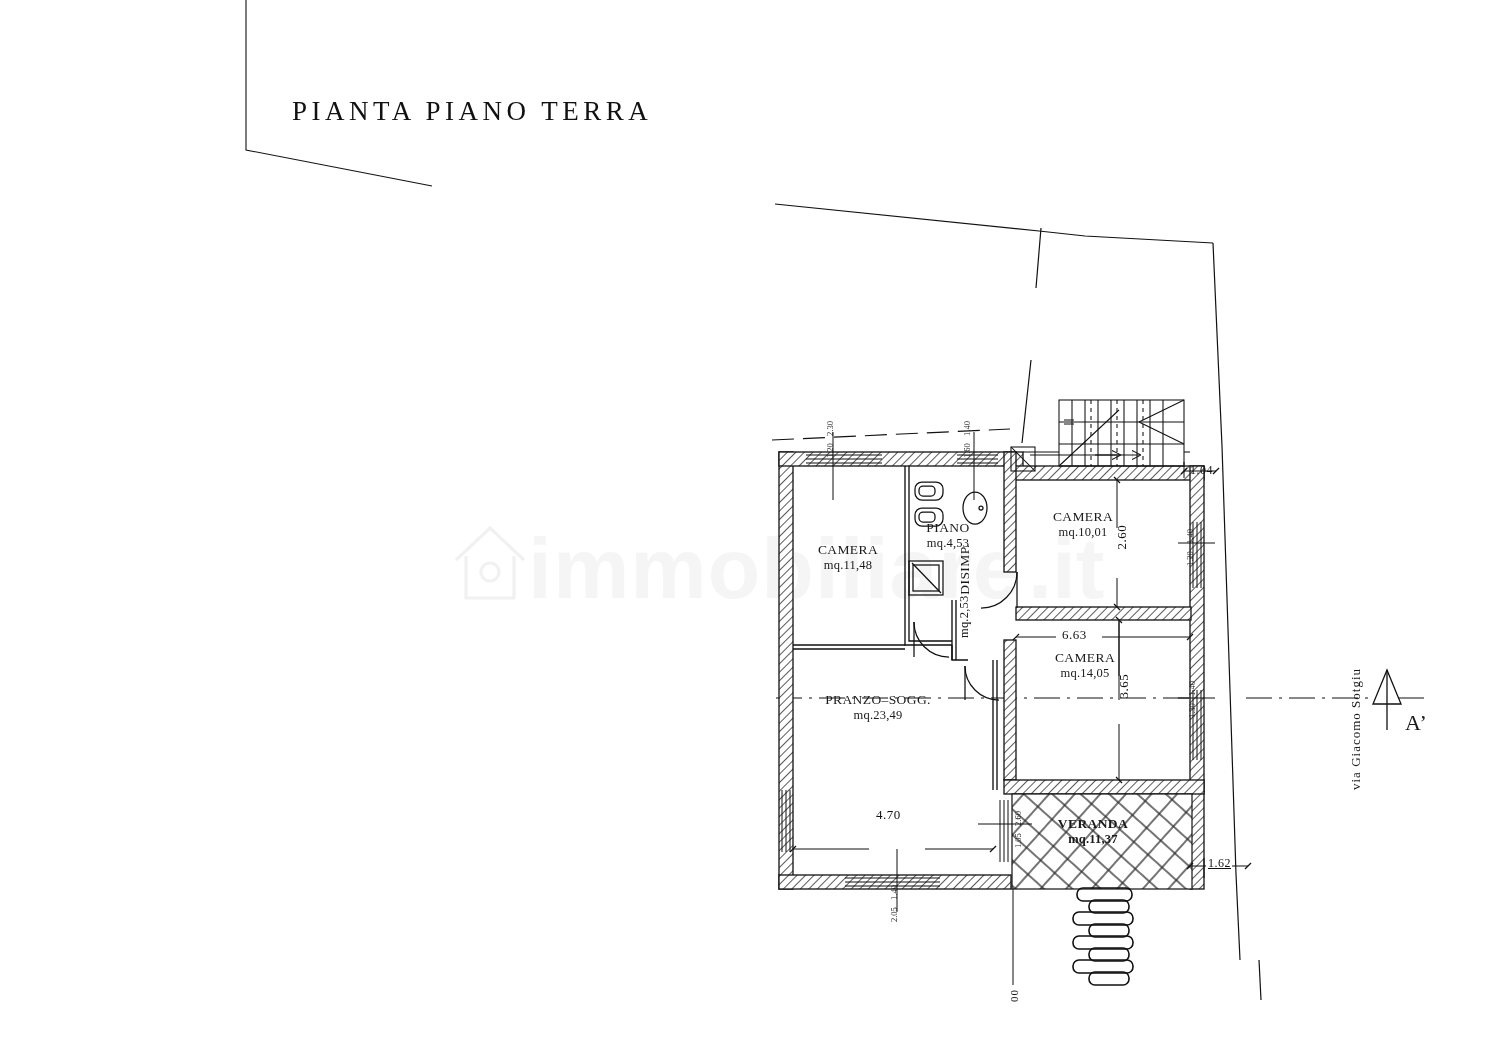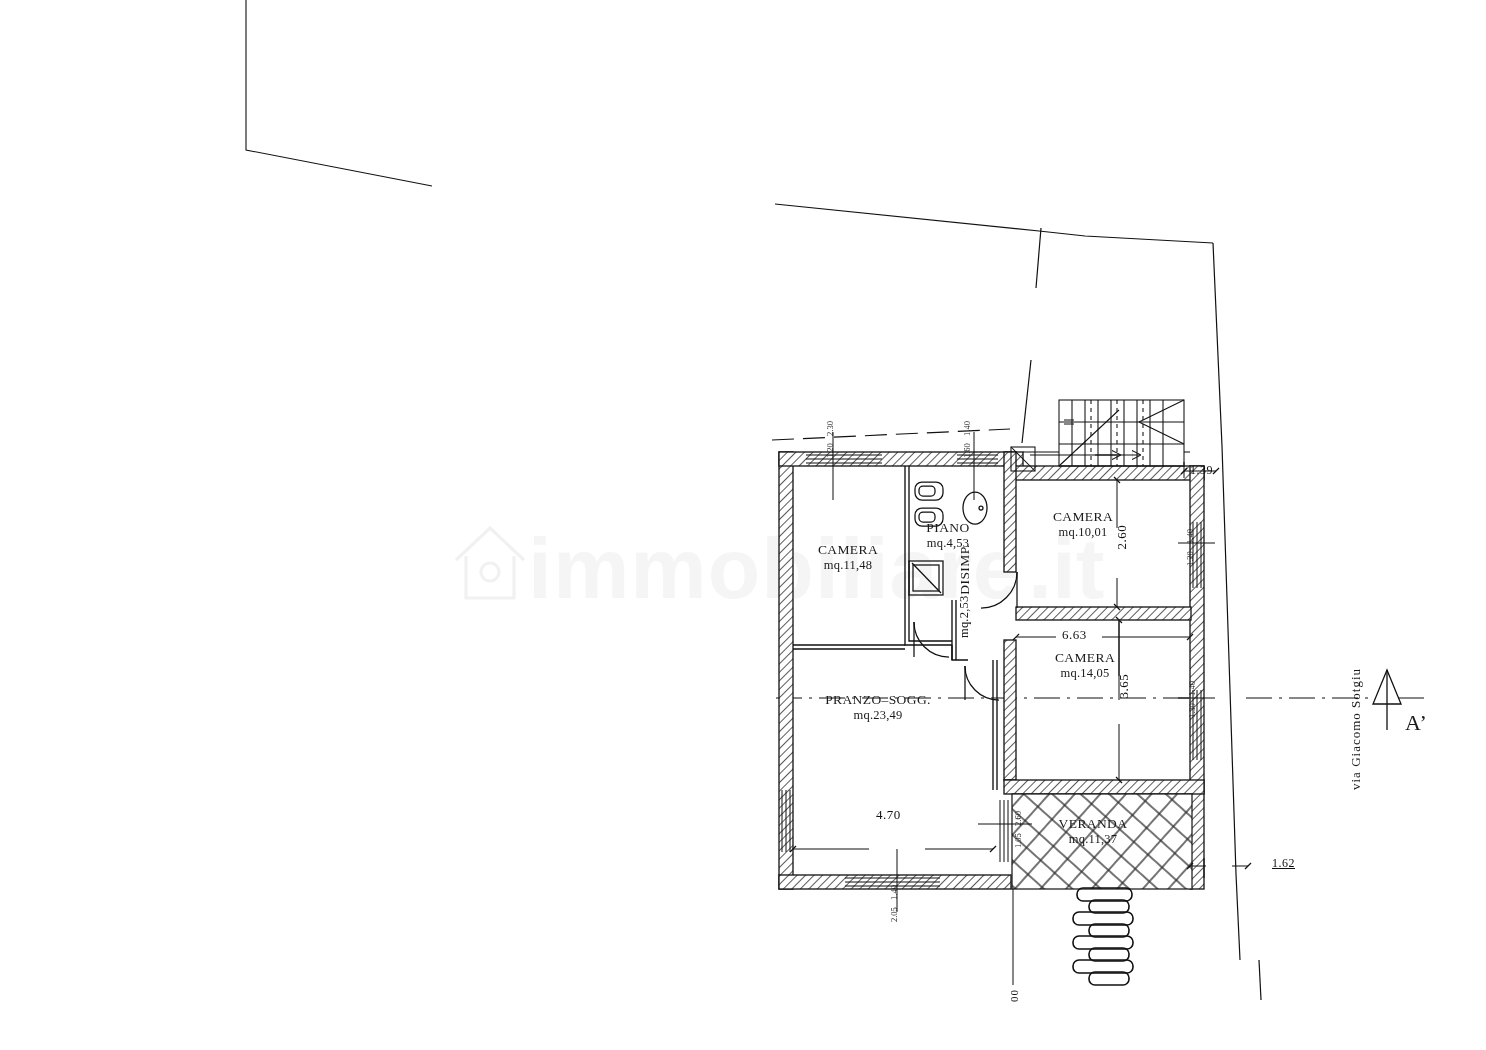--- a/index.html
+++ b/index.html
@@ -47,20 +47,21 @@
     position:absolute;left:432px;top:486px;width:690px;height:128px;
     opacity:.55;pointer-events:none;
   }
   .watermark svg{display:block;}
 </style>
 </head>
 <body>
 
 <div id="plan-root">
 
+  <div class="plan-title">PIANTA  PIANO  TERRA</div>
 
   <div class="watermark">
     <svg viewBox="0 0 690 128" width="690" height="128" aria-hidden="true">
       <g fill="none" stroke="#e6e6e6" stroke-width="3.2">
         <path d="M24 74 L58 42 L92 74"></path>
         <path d="M34 70 L34 112 L82 112 L82 70"></path>
         <circle cx="58" cy="86" r="9"></circle>
       </g>
       <text x="96" y="112" font-family="'Liberation Sans', sans-serif" font-size="86" font-weight="bold" fill="#ededed" letter-spacing="1">immobiliare</text>
       <text x="596" y="112" font-family="'Liberation Sans', sans-serif" font-size="86" font-weight="bold" fill="#ededed">.it</text>
@@ -312,36 +313,36 @@
   <div class="room-block" style="left:1085px;top:650px;">
     <div class="room-name">CAMERA</div>
     <div class="room-area">mq.14,05</div>
   </div>
 
   <div class="room-block" style="left:878px;top:692px;">
     <div class="room-name">PRANZO–SOGG.</div>
     <div class="room-area">mq.23,49</div>
   </div>
 
-  <div class="room-block" style="left:1093px;top:816px;">
+  <div class="room-block" style="left:1093px;top:816px;font-weight:bold;">
     <div class="room-name">VERANDA</div>
     <div class="room-area">mq.11,37</div>
   </div>
 
   <div class="lbl dim" style="left:876px;top:807px;">4.70</div>
 
   <div class="lbl dim" style="left:1062px;top:627px;">6.63</div>
 
   <div class="lbl dim dim-v" style="left:1110px;top:529px;transform:rotate(-90deg);">2.60</div>
 
   <div class="lbl dim dim-v" style="left:1112px;top:678px;transform:rotate(-90deg);">3.65</div>
 
-  <div class="lbl dim" style="left:1190px;top:463px;font-size:12px;">1.39</div>
-
-  <div class="lbl dim" style="left:1272px;top:856px;font-size:12px;text-decoration:underline;">1.62</div>
+  <div class="lbl dim" style="left:1190px;top:463px;font-size:12px;">1.04</div>
+
+  <div class="lbl dim" style="left:1208px;top:856px;font-size:12px;text-decoration:underline;">1.62</div>
 
   <div class="rot-block tiny" style="left:826px;top:458px;">
     <span>1.20</span>
     <span style="display:inline-block;width:3px;"></span>
     <span>2.30</span>
   </div>
 
   <div class="rot-block tiny" style="left:963px;top:458px;">
     <span>1.60</span>
     <span style="display:inline-block;width:3px;"></span>

